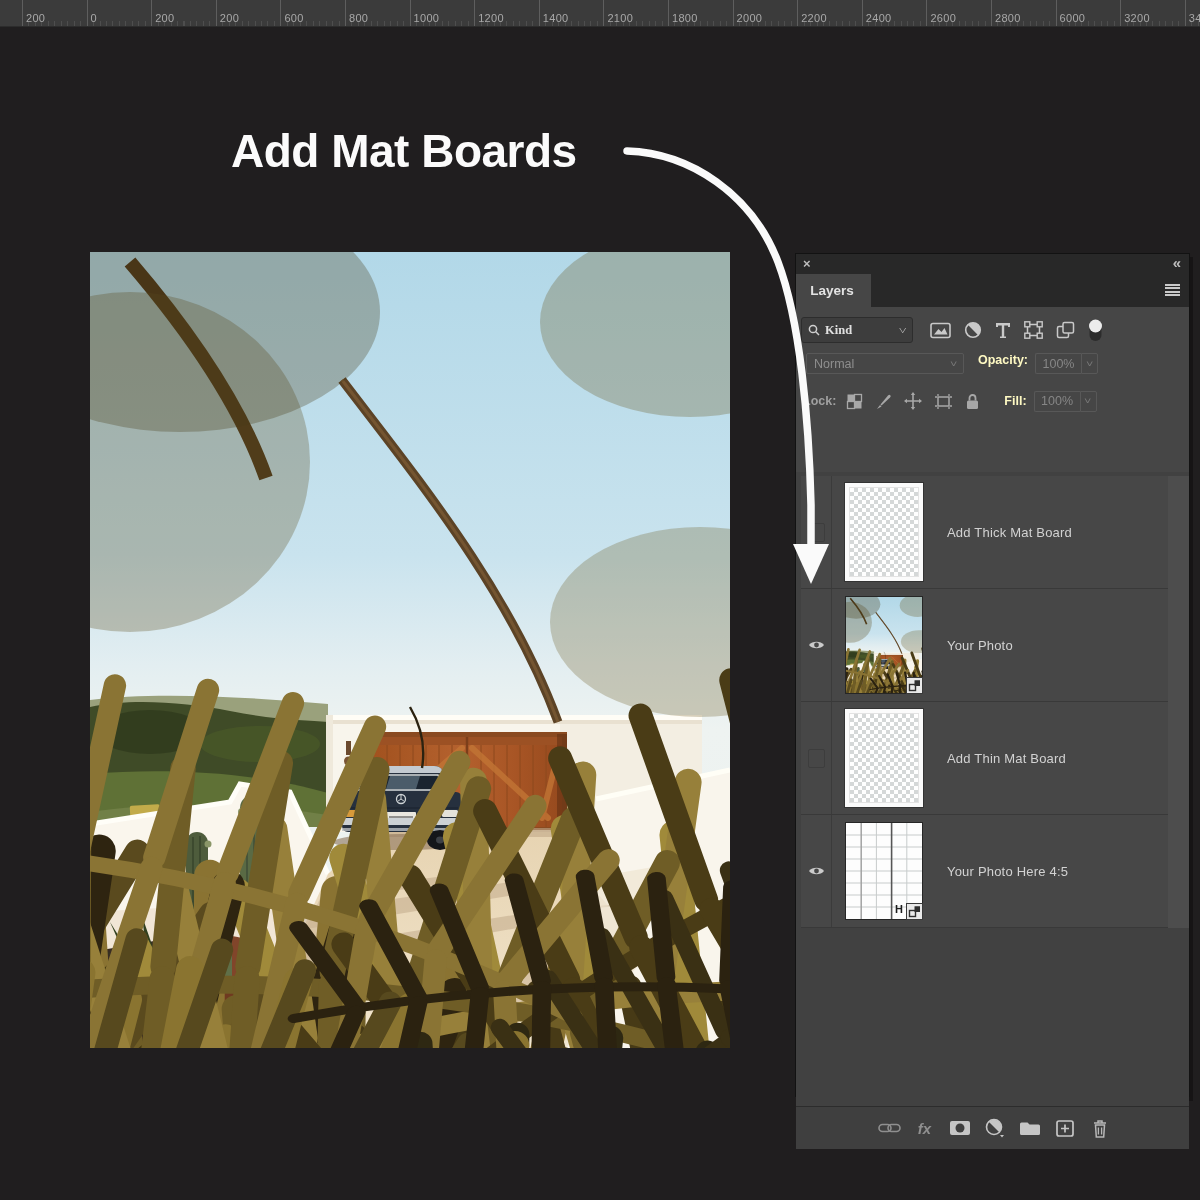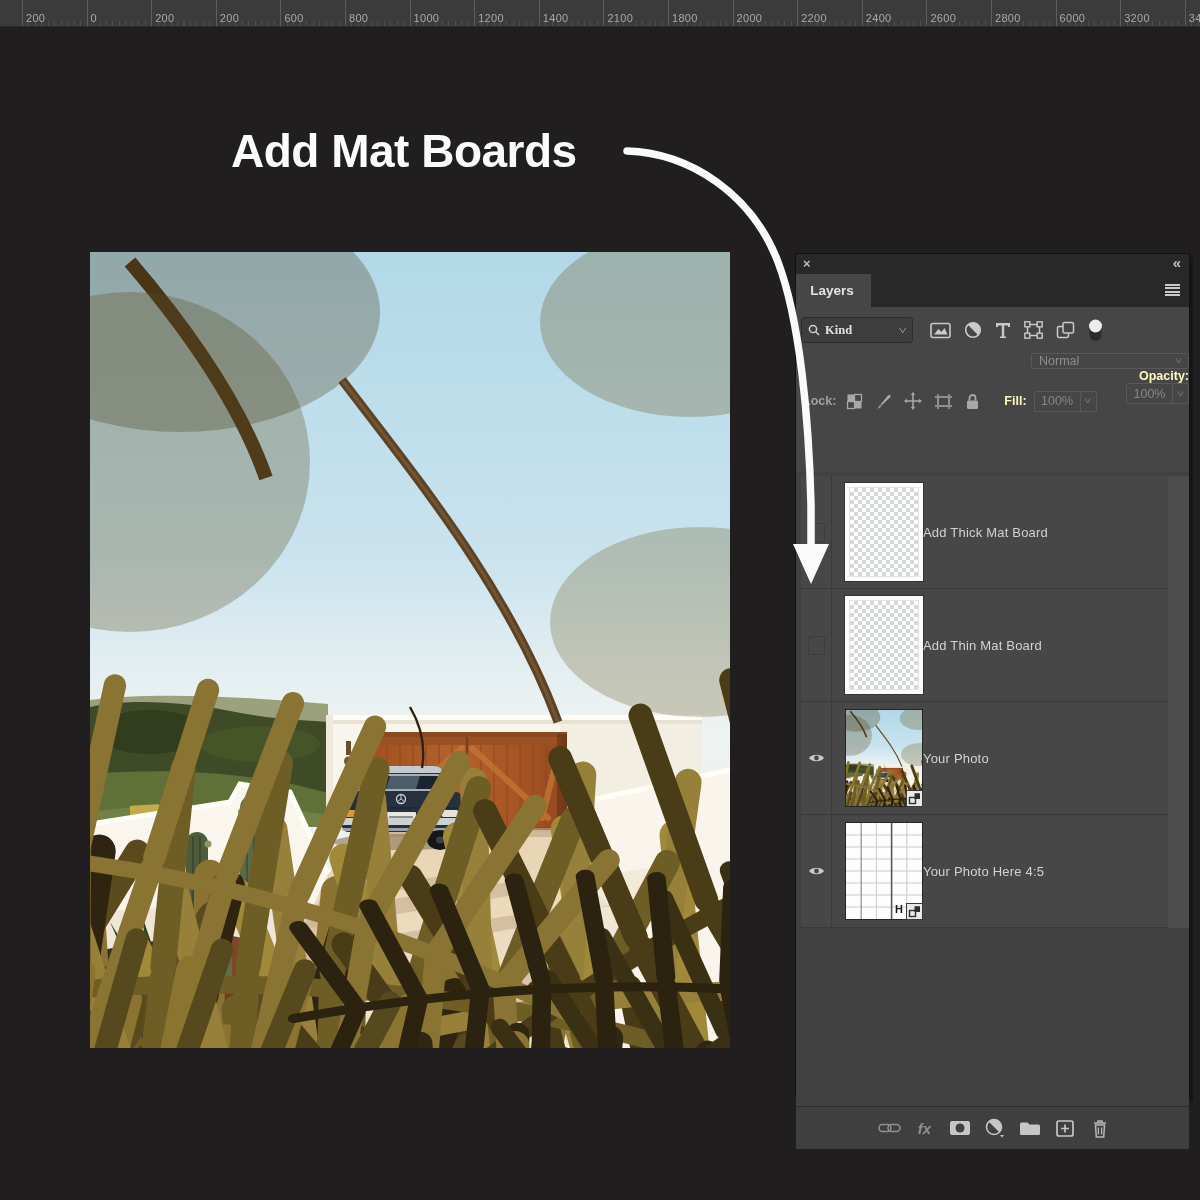--- a/index.html
+++ b/index.html
@@ -60,21 +60,21 @@
   .filter-row{position:absolute;left:0;right:0;top:0;height:46px;display:flex;align-items:center;padding-left:5px;box-sizing:border-box;font-family:Liberation Serif, serif;}
   .kind-select{
     width:112px;height:26px;background:#3d3d3d;border:1px solid #2d2d2d;border-radius:3px;
     display:flex;align-items:center;box-sizing:border-box;padding:0 6px;gap:5px;
   }
   .kind-label{color:#e0e0e0;font-size:12.5px;font-weight:700;flex:1;}
   .chev{color:#bdbdbd;font-size:10px;transform:scaleX(1.4);}
   .filter-icons{display:flex;align-items:center;gap:13px;margin-left:17px;}
   .ficon{display:block;}
   
-  .blend-row{position:absolute;left:0;right:0;top:46px;height:30px;display:flex;align-items:flex-end;padding-left:10px;box-sizing:border-box;flex-direction:column;}
+  .blend-row{position:absolute;left:0;right:0;top:46px;height:30px;display:flex;align-items:flex-start;padding-left:10px;box-sizing:border-box;}
   .dim-box{height:21px;border:1px solid #585858;border-radius:2px;box-sizing:border-box;display:flex;align-items:center;color:#8e8e8e;}
   .blend-select{width:158px;padding:0 7px;justify-content:space-between;font-size:12.5px;}
   .dim-label{color:#fef9c3;font-size:12.5px;font-weight:700;}
   .val-group{display:flex;align-items:center;}
   .val-box{width:46px;justify-content:center;font-size:12.5px;color:#868686;border-right:none;border-radius:2px 0 0 2px;}
   .val-chev{width:17px;justify-content:center;border-radius:0 2px 2px 0;}
   .dim-chev{color:#787878;font-size:9px;transform:scaleX(1.4);}
   .lock-row{position:absolute;left:0;right:0;top:76px;height:36px;display:flex;align-items:center;padding-left:7px;box-sizing:border-box;}
   .lock-icons{display:flex;align-items:center;gap:12px;margin-left:10px;}
   
@@ -88,21 +88,21 @@
   .thumb-checker{background:#fbfbfb;padding:5px;box-sizing:border-box;outline:1px solid rgba(0,0,0,.28);}
   .checker-inner{width:100%;height:100%;background-color:#fff;
     background-image:
       linear-gradient(45deg,#d5d8d8 25%,transparent 25%,transparent 75%,#d5d8d8 75%),
       linear-gradient(45deg,#d5d8d8 25%,transparent 25%,transparent 75%,#d5d8d8 75%);
     background-position:0 0,4px 4px;background-size:8px 8px;
     outline:1px solid #e3e3e3;}
   .thumb-bordered{border:1px solid #262626;box-sizing:border-box;background:#fff;}
   .so-badge{position:absolute;right:-1px;bottom:-1px;}
   .badge-h{position:absolute;right:19px;bottom:4px;color:#1d1d1d;font-size:11px;font-weight:700;}
-  .layer-label{margin-left:0;font-size:13px;color:#d2d2d2;letter-spacing:.2px;}
+  .layer-label{margin-left:24px;font-size:13px;color:#d2d2d2;letter-spacing:.2px;}
   
   .bottom-bar{position:absolute;left:0;right:0;top:799px;height:43px;background:#3f3f3f;border-top:1px solid #2c2c2c;display:flex;align-items:center;padding-left:82px;box-sizing:border-box;gap:12px;}
   .bicon{display:flex;align-items:center;justify-content:center;width:23px;height:22px;}
   .fx-label{font-size:15px;font-style:italic;color:#8f8f8f;font-weight:600;}
 </style>
 </head>
 <body>
 
 <svg width="0" height="0" style="position:absolute" aria-hidden="true">
   <defs>
@@ -489,43 +489,43 @@
             <div class="vis-empty"></div>
           </div>
           <div class="thumb thumb-checker">
             <div class="checker-inner"></div>
           </div>
           <span class="layer-label">Add Thick Mat Board</span>
         </div>
 
         <div class="layer-row">
           <div class="vis-cell">
-            <div class="vis-empty"></div>
-          </div>
-          <div class="thumb thumb-checker">
-            <div class="checker-inner"></div>
-          </div>
-          <span class="layer-label">Add Thin Mat Board</span>
-        </div>
-
-        <div class="layer-row">
-          <div class="vis-cell">
             <svg width="17" height="12" viewBox="0 0 17 12">
                 <use href="#eye-art"></use>
               </svg>
           </div>
           <div class="thumb thumb-bordered">
             <svg width="76" height="96" viewBox="0 0 640 796" preserveAspectRatio="xMidYMid slice">
               <use href="#photo-art"></use>
             </svg>
             <svg class="so-badge" width="17" height="17" viewBox="0 0 17 17">
                 <use href="#so-badge-art"></use>
               </svg>
           </div>
           <span class="layer-label">Your Photo</span>
+        </div>
+
+        <div class="layer-row">
+          <div class="vis-cell">
+            <div class="vis-empty"></div>
+          </div>
+          <div class="thumb thumb-checker">
+            <div class="checker-inner"></div>
+          </div>
+          <span class="layer-label">Add Thin Mat Board</span>
         </div>
 
         <div class="layer-row">
           <div class="vis-cell">
             <svg width="17" height="12" viewBox="0 0 17 12">
                 <use href="#eye-art"></use>
               </svg>
           </div>
           <div class="thumb thumb-bordered">
             <svg width="76" height="96" viewBox="0 0 76 96">

